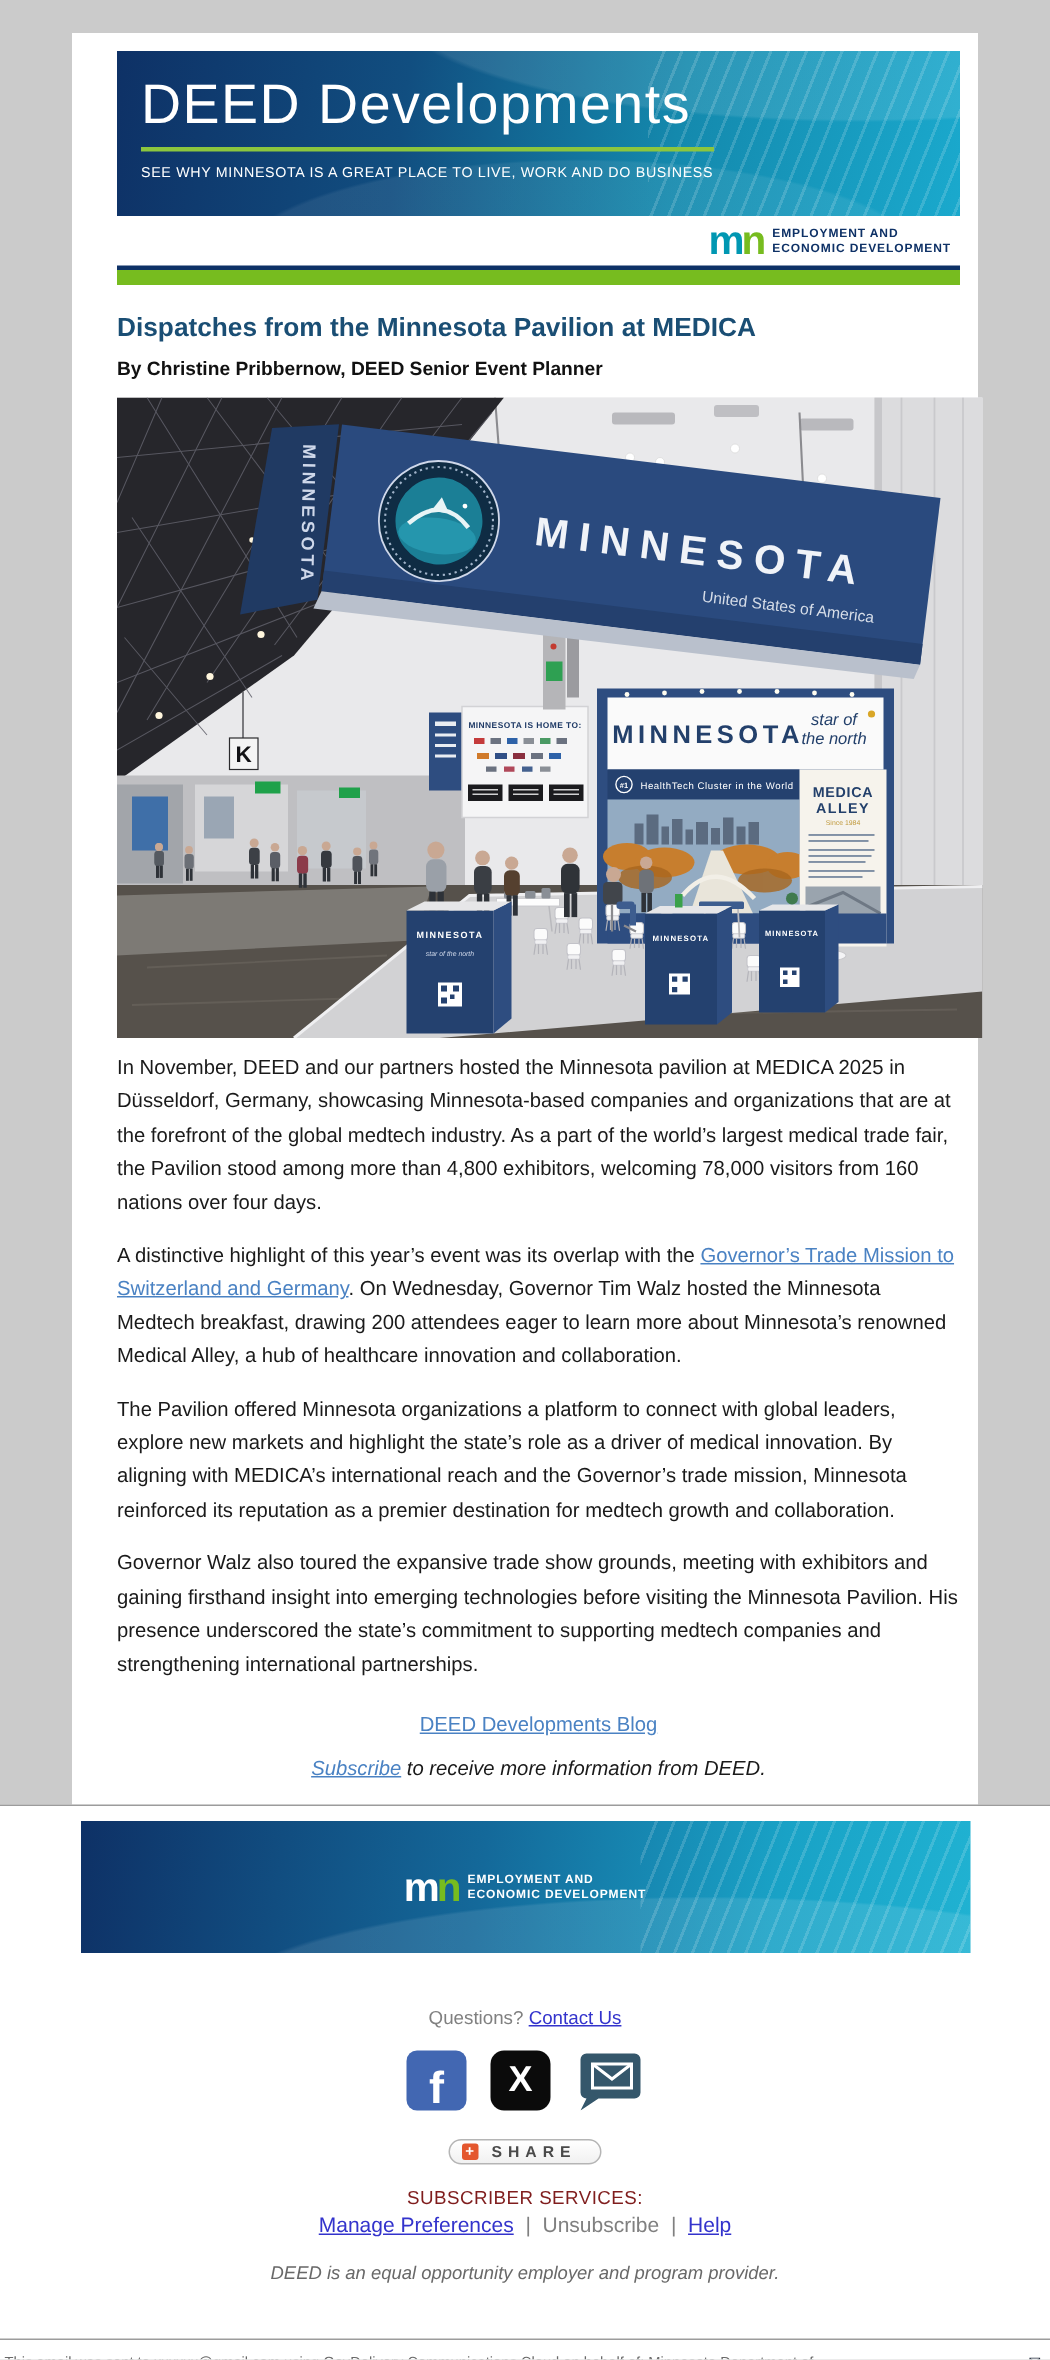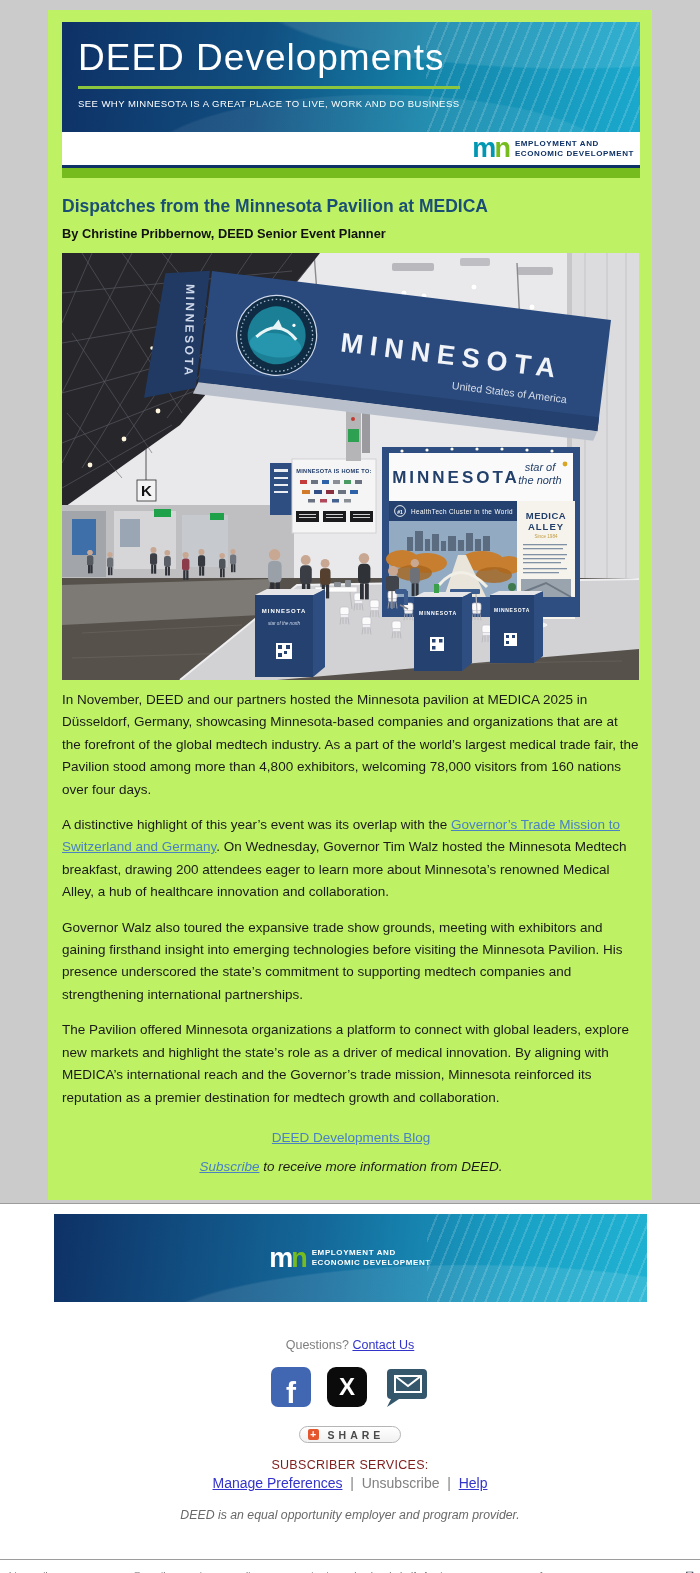--- a/index.html
+++ b/index.html
@@ -3,21 +3,21 @@
 <meta charset="utf-8">
 <style>
   * { box-sizing: border-box; }
   html,body { margin:0; padding:0; }
   body {
     width:700px; background:#cbcbcb;
     font-family:"Liberation Sans", sans-serif;
     -webkit-font-smoothing:antialiased;
   }
   .top-section { height:1203px; padding-top:10px; }
-  .card { width:604px; margin:0 auto; background:#bef264; padding:12px 12px 26px 14px; }
+  .card { width:604px; margin:12px auto; background:#ffffff; padding:12px 12px 26px 30px; }
 
   
   .hdr-banner { position:relative; height:159px; overflow:hidden; }
   .hdr-blue {
     position:relative; height:110px; overflow:hidden;
     background:
       radial-gradient(130% 170% at 88% -30%, rgba(255,255,255,0.10) 0 42%, rgba(255,255,255,0) 43%),
       radial-gradient(90% 140% at 55% 130%, rgba(255,255,255,0.07) 0 45%, rgba(255,255,255,0) 46%),
       linear-gradient(98deg, #0e3166 0%, #114e80 34%, #1489ad 66%, #1aa9cd 100%);
   }
@@ -430,22 +430,22 @@
         <circle cx="88" cy="44" r="1.6" fill="#ffffff"></circle>
 
         <text x="248" y="64" font-size="27" font-weight="bold" fill="#f0f3f8" text-anchor="middle" letter-spacing="7">MINNESOTA</text>
         <text x="310" y="88" font-size="10.5" fill="#d6dde8" text-anchor="middle">United States of America</text>
       </g>
     </svg>
 
     <div class="body-copy">
       <p class="first">In November, DEED and our partners hosted the Minnesota pavilion at MEDICA 2025 in Düsseldorf, Germany, showcasing Minnesota-based companies and organizations that are at the forefront of the global medtech industry. As a part of the world’s largest medical trade fair, the Pavilion stood among more than 4,800 exhibitors, welcoming 78,000 visitors from 160 nations over four days.</p>
       <p><span>A distinctive highlight of this year’s event was its overlap with the </span><a href="#" class="body-link">Governor’s Trade Mission to Switzerland and Germany</a><span>. On Wednesday, Governor Tim Walz hosted the Minnesota Medtech breakfast, drawing 200 attendees eager to learn more about Minnesota’s renowned Medical Alley, a hub of healthcare innovation and collaboration.</span></p>
+      <p>The Pavilion offered Minnesota organizations a platform to connect with global leaders, explore new markets and highlight the state’s role as a driver of medical innovation. By aligning with MEDICA’s international reach and the Governor’s trade mission, Minnesota reinforced its reputation as a premier destination for medtech growth and collaboration.</p>
       <p>Governor Walz also toured the expansive trade show grounds, meeting with exhibitors and gaining firsthand insight into emerging technologies before visiting the Minnesota Pavilion. His presence underscored the state’s commitment to supporting medtech companies and strengthening international partnerships.</p>
-      <p>The Pavilion offered Minnesota organizations a platform to connect with global leaders, explore new markets and highlight the state’s role as a driver of medical innovation. By aligning with MEDICA’s international reach and the Governor’s trade mission, Minnesota reinforced its reputation as a premier destination for medtech growth and collaboration.</p>
     </div>
 
     <div class="center-link">
       <a href="#">DEED Developments Blog</a>
     </div>
     <div class="subscribe-line">
       <a href="#" style="color:#4a82c3; ">Subscribe</a><span> to receive more information from DEED.</span>
     </div>
 
   </div>

